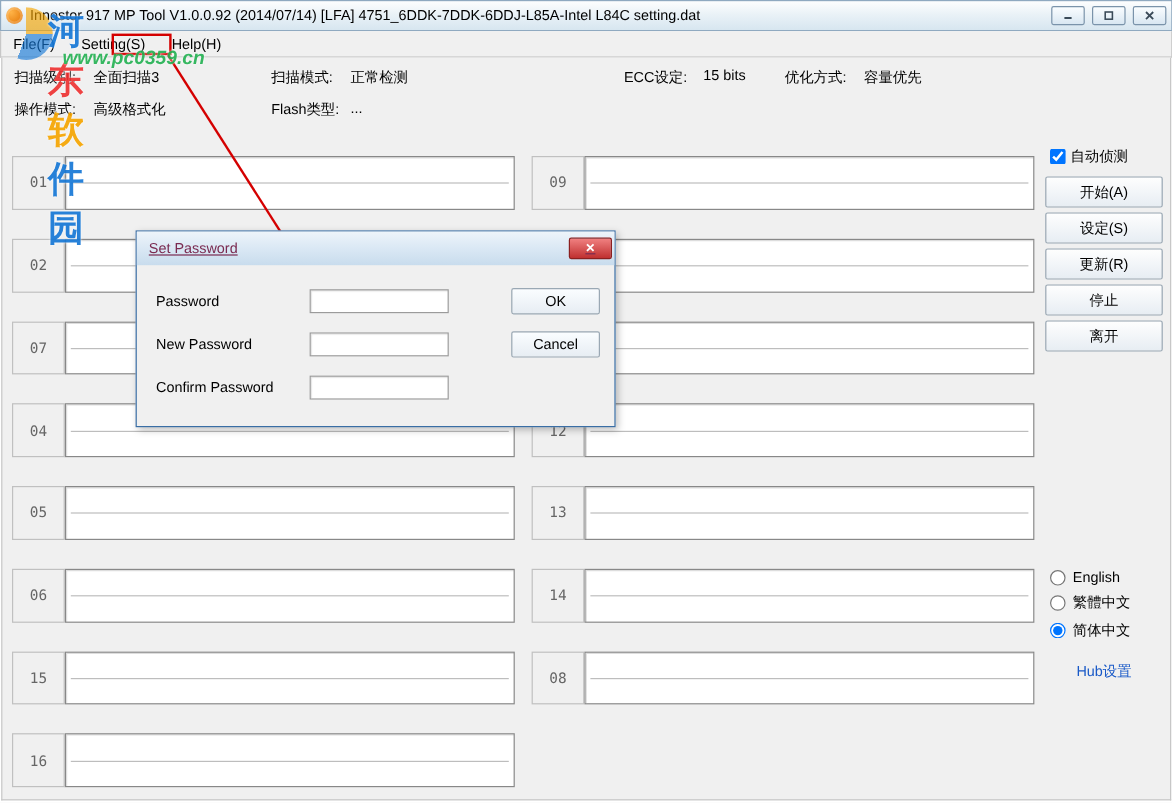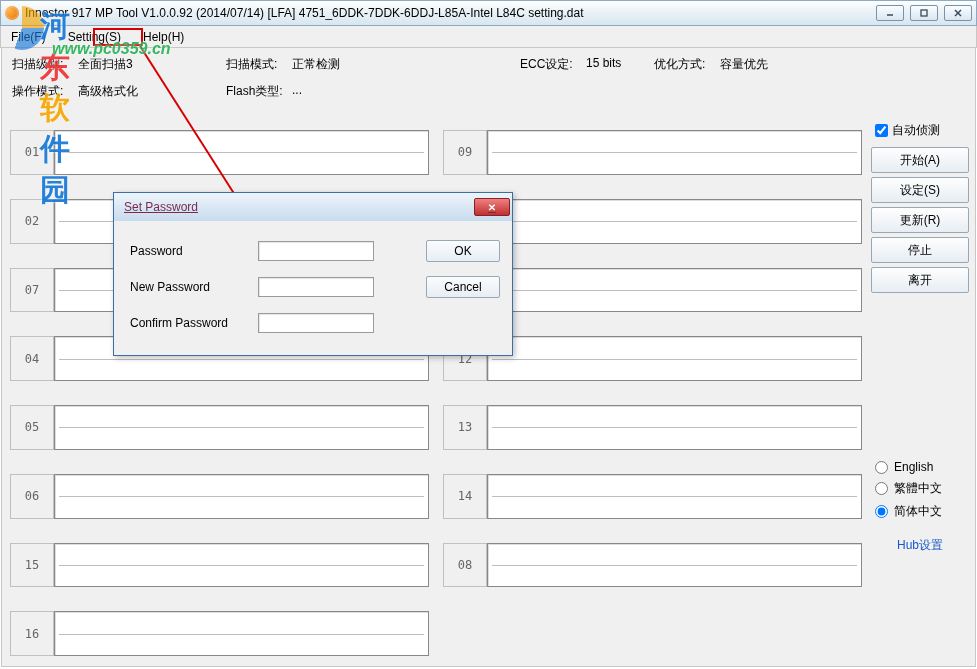--- a/index.html
+++ b/index.html
@@ -24,21 +24,21 @@
 .info-pair .lbl { width: 66px; }
 .info-pair .val { width: 100px; }
 .wide .val { width: 120px; }
 
 .slots { position: absolute; left: 8px; top: 72px; width: 852px; bottom: 10px; display: grid; grid-template-columns: 1fr 1fr; grid-template-rows: repeat(8, 1fr); column-gap: 14px; row-gap: 14px; }
 .slot { display: flex; align-items: stretch; margin-top: 10px; }
 .slot-num { width: 44px; border: 1px solid #c0c0c0; background: #f0f0f0; display:flex;align-items:center;justify-content:center;color:#666; font-family: Consolas, monospace; }
 .slot-box { flex: 1; border: 1px solid #888; background: #fff; position: relative; box-shadow: inset 1px 1px 0 #ddd; }
 .slot-box::after { content:""; position:absolute; left:4px; right:4px; top:50%; height:0; border-top:1px solid #bdbdbd; }
 
-.side { position: absolute; right: 6px; top: 72px; width: 98px; bottom: 18px; display:flex; flex-direction:column; }
+.side { position: absolute; right: 6px; top: 72px; width: 98px; bottom: 4px; display:flex; flex-direction:column; }
 .side .chk { display:flex; align-items:center; gap:4px; padding: 2px 0 8px 4px; }
 .side .btn { height: 26px; border: 1px solid #9aa8b4; background: linear-gradient(#fefefe,#e7edf3); margin-bottom: 4px; display:flex;align-items:center;justify-content:center; border-radius:2px; }
 .side .spacer { flex: 1; }
 .side .radio { display:flex; align-items:center; gap:6px; padding: 3px 0 3px 4px; }
 .side .hub { text-align: center; color: #1959c7; padding: 14px 0; cursor: default; }
 
 .dialog { position: absolute; left: 113px; top: 192px; width: 400px; height: 164px; border: 1px solid #3a6ea5; background: #f0f0f0; box-shadow: 2px 2px 6px rgba(0,0,0,.25); z-index: 80; }
 .dialog .dlg-title { height: 28px; background: linear-gradient(#eef4fa,#dce9f5 45%,#c8dced); display:flex; align-items:center; padding: 0 2px 0 10px; color: #7a2a50; font-size: 12px; text-decoration: underline; }
 .dialog .dlg-title .spacer2 { flex:1; }
 .dialog .dlg-close { width: 36px; height: 18px; background: linear-gradient(#f08080,#c03030); border:1px solid #8a2020; border-radius:2px; display:flex;align-items:center;justify-content:center;color:#fff;font-weight:bold;font-size:10px; }

